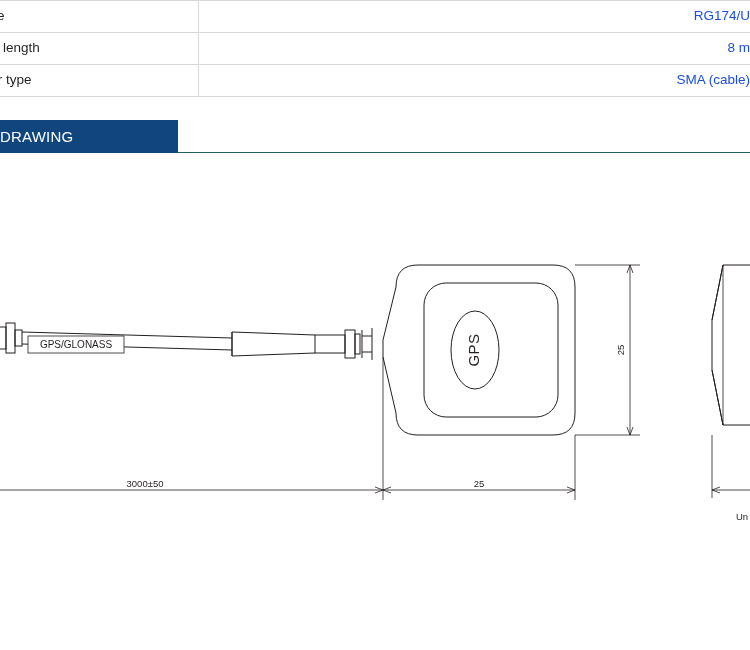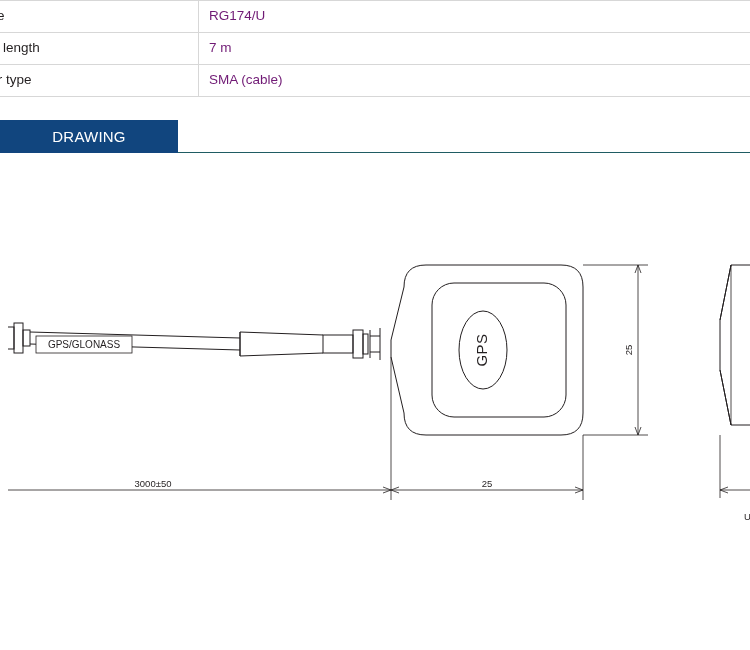--- a/index.html
+++ b/index.html
@@ -35,32 +35,32 @@
   .spec-table tr:first-child td {
     border-top: 1px solid #d7d7d7;
   }
   .spec-table td.label {
     width: 248px;
     border-right: 1px solid #d7d7d7;
     text-align: left;
     color: #231f20;
   }
   .spec-table td.value {
+    text-align: right;
     padding-right: 0px;
-    color: #701a75;
+    color: #1d4ed8;
   }
 
   
   .section-bar {
     position: absolute;
     left: 0;
     top: 120px;
     width: 686px;
     height: 33px;
-    text-align: center;
   }
   .section-bar .bluebox {
     position: absolute;
     left: -70px;
     top: 0;
     width: 248px;
     height: 33px;
     background: #11457e;
   }
   .section-bar .bluebox span {
@@ -76,21 +76,21 @@
     left: 178px;
     top: 32px;
     width: 572px;
     height: 1px;
     background: #1f5c63;
   }
 
   
   .drawing {
     position: absolute;
-    left: 8px;
+    left: 0;
     top: 160px;
     width: 612px;
     height: 400px;
   }
   .drawing svg { display: block; }
 
   .dim-text {
     font-family: "Liberation Sans", sans-serif;
     font-size: 9.5px;
     fill: #231f20;
@@ -113,21 +113,21 @@
 <body>
 
 <table class="spec-table">
   <tbody>
     <tr>
       <td class="label">Cable type</td>
       <td class="value">RG174/U</td>
     </tr>
     <tr>
       <td class="label">The cable length</td>
-      <td class="value">7 m</td>
+      <td class="value">8 m</td>
     </tr>
     <tr>
       <td class="label">Connector type</td>
       <td class="value">SMA (cable)</td>
     </tr>
   </tbody>
 </table>
 
 <div class="section-bar">
   <div class="bluebox">

